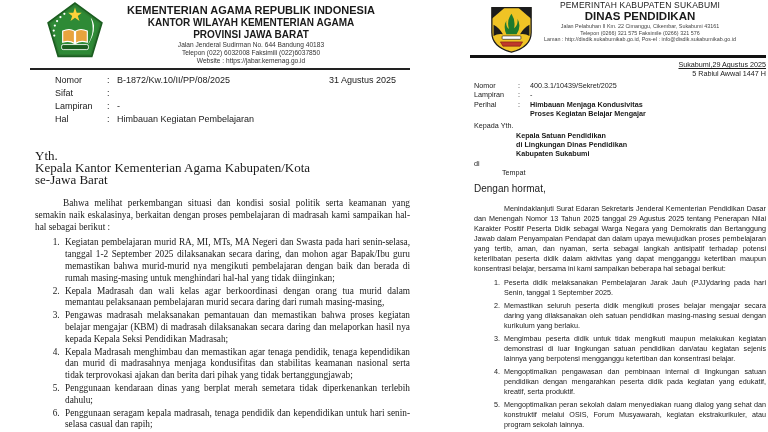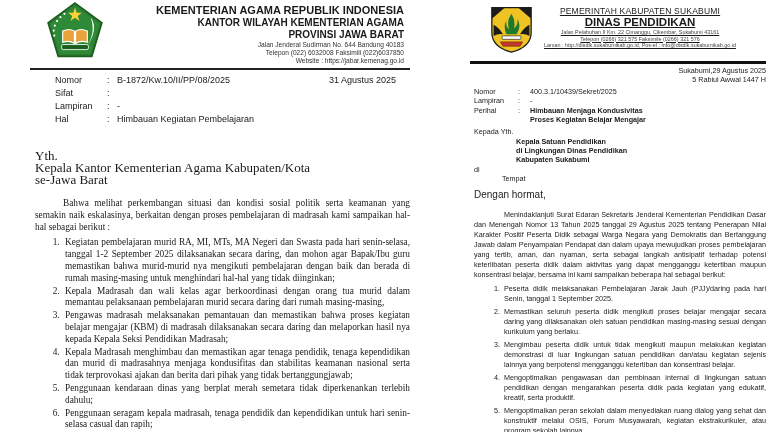--- a/index.html
+++ b/index.html
@@ -8,44 +8,44 @@
     background:#ffffff;color:#1a1a1a;
     font-family:"Liberation Sans",sans-serif;
   }
   .letter{position:absolute;top:0;overflow:hidden;}
   #left-letter{left:0;width:436px;height:432px;}
   #right-letter{left:462px;width:306px;height:432px;}
 
   
   .lh-left{position:relative;padding-top:4px;min-height:58px;}
   .lh-left .logo{position:absolute;left:44px;top:2px;width:62px;height:56px;}
-  .lh-left .head-text{margin-left:98px;width:306px;text-align:right;}
+  .lh-left .head-text{margin-left:98px;width:306px;text-align:center;}
   .lh-left .t1{font-size:11px;font-weight:bold;line-height:13px;}
   .lh-left .t2,.lh-left .t3{font-size:10px;font-weight:bold;line-height:12px;}
   .lh-left .adr{font-size:6.6px;line-height:8px;color:#333;}
   .rule-left{border-top:2.5px solid #222;margin:3px 26px 0 30px;}
   .meta-left{position:relative;margin:4px 26px 0 55px;font-size:9px;line-height:13px;}
   .meta-left .date{position:absolute;right:14px;top:0;}
   .meta-row{display:grid;grid-template-columns:52px 10px 1fr;}
   .recipient-left{margin:24px 0 0 35px;font-family:"Liberation Serif",serif;font-size:13px;line-height:12px;}
   .body-left{margin:12px 26px 0 35px;font-family:"Liberation Serif",serif;font-size:9.3px;line-height:11.8px;text-align:justify;}
   .body-left .opening{text-indent:28px;}
   .body-left ol{margin:4px 0 0 0;padding-left:27px;}
   .body-left li{padding-left:3px;margin-bottom:1px;}
 
   
-  .lh-right{position:relative;padding-top:6px;min-height:52px;text-decoration:underline;}
+  .lh-right{position:relative;min-height:52px;}
   .lh-right .logo{position:absolute;left:24px;top:6px;width:51px;height:47px;}
   .lh-right .head-text{margin-left:62px;width:232px;text-align:center;}
   .lh-right .t1{font-size:8.5px;line-height:10px;letter-spacing:.2px;}
   .lh-right .t2{font-size:11.5px;font-weight:bold;line-height:13px;}
   .lh-right .adr{font-size:5.4px;line-height:6.6px;color:#444;}
   .rule-right{border-top:3px solid #111;margin:3px 2px 0 8px;}
   .date-right{margin:2px 2px 0 0;text-align:right;font-size:7.2px;line-height:9px;}
-  .date-right .d1{}
+  .date-right .d1{text-decoration:underline;}
   .meta-right{margin:3px 0 0 12px;font-size:7.2px;line-height:9.3px;}
   .meta-right .meta-row{grid-template-columns:44px 12px 1fr;}
   .meta-right .val-bold{font-weight:bold;white-space:pre-line;}
   .kepada{margin:3px 0 0 12px;font-size:7.2px;line-height:9.4px;}
   .kepada .b{font-weight:bold;margin-left:42px;}
   .kepada .tempat{margin-left:28px;}
   .hormat{margin:5px 0 0 12px;font-size:10px;}
   .body-right{margin:10px 2px 0 12px;font-size:7.2px;line-height:10px;text-align:justify;}
   .body-right .opening{text-indent:30px;}
   .body-right ol{margin:4px 0 0 0;padding-left:28px;}

